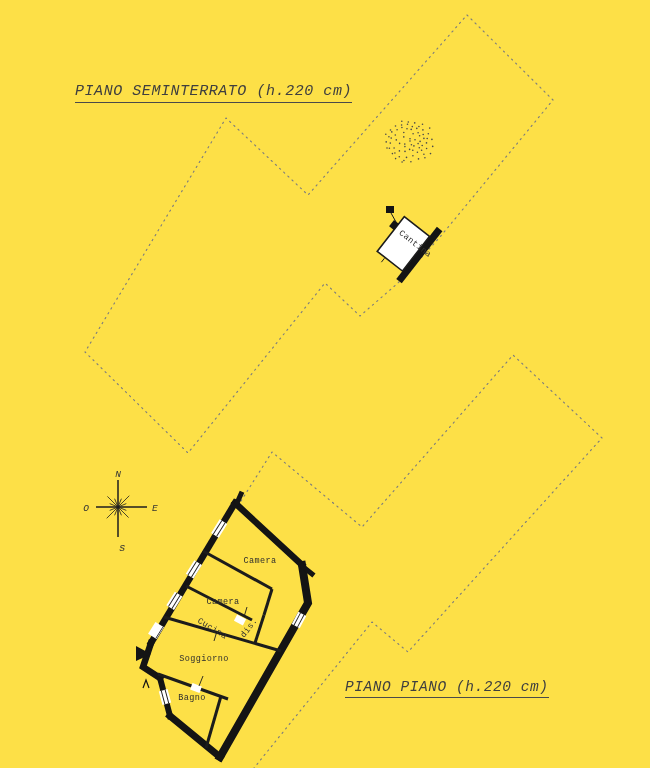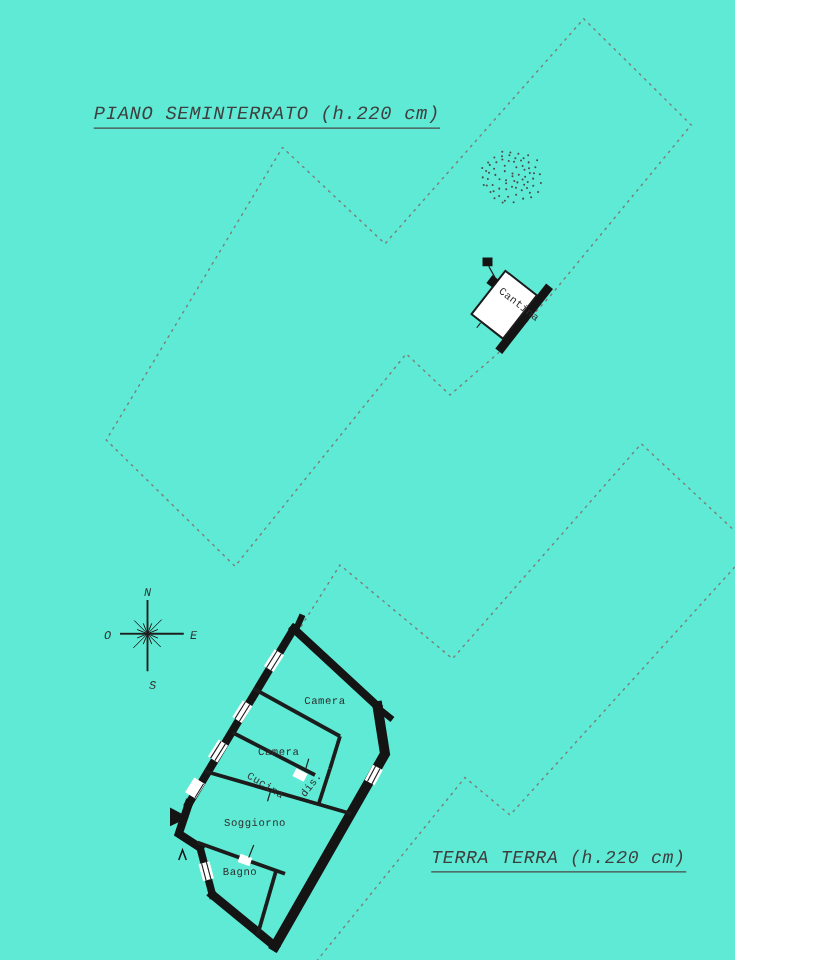--- a/index.html
+++ b/index.html
@@ -1,19 +1,19 @@
 <!DOCTYPE html>
 <html><head>
 <meta charset="utf-8">
 <style>
   html,body{margin:0;padding:0;background:#ffffff;}
   .sheet{
     position:relative;
-    width:588px;height:768px;
-    background:#5eead4;
+    width:650px;height:768px;
+    background:#fde047;
     overflow:hidden;
     font-family:"Liberation Mono","DejaVu Sans Mono",monospace;
   }
   .floor-title{
     position:absolute;
     font-style:italic;
     color:#3f3f3f;
     letter-spacing:0.55px;
     white-space:nowrap;
     padding-bottom:2px;
@@ -32,21 +32,21 @@
   .wall{stroke:#141414;fill:none;stroke-linecap:square;stroke-linejoin:miter;}
   .thin{stroke:#1c1c1c;fill:none;}
 </style>
 </head>
 <body>
 
 <div class="sheet">
 
   <div class="floor-title" id="title-semi">PIANO SEMINTERRATO (h.220 cm)</div>
 
-  <div class="floor-title" id="title-terra">TERRA TERRA (h.220 cm)</div>
+  <div class="floor-title" id="title-terra">PIANO PIANO (h.220 cm)</div>
 
   <svg width="650" height="768" viewBox="0 0 650 768">
 
     <path class="boundary" d="M467 15 L553 100 L440 237 L398 283 L360 316 L325 283 L188 453 L85 352 L226 118 L308 195 Z"></path>
 
     <path class="boundary" d="M241 501 L272 452 L362 527 L513 355 L602 438 L408 652 L372 622 L254 768"></path>
 
     <g id="veg">
         <circle cx="410.0" cy="141.0" r="0.8" fill="#4a4a4a"></circle>
         <circle cx="394.9" cy="153.0" r="0.8" fill="#4a4a4a"></circle>

